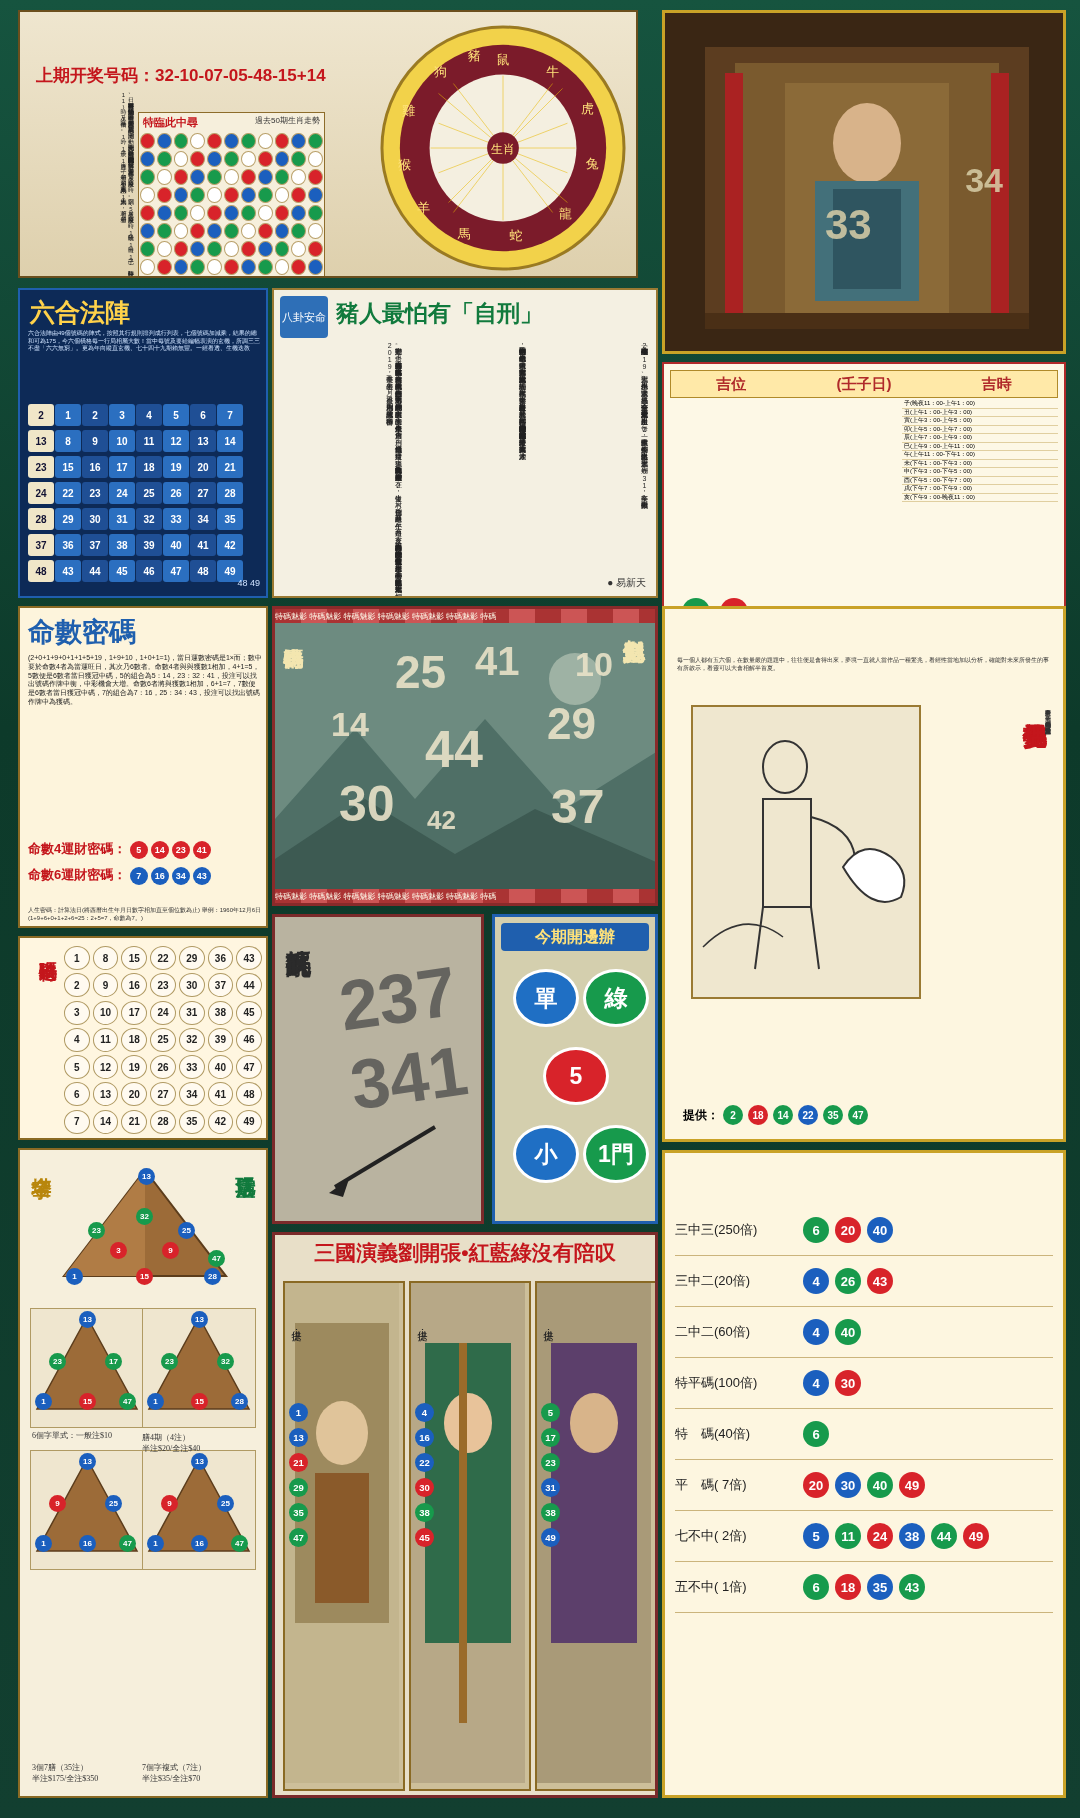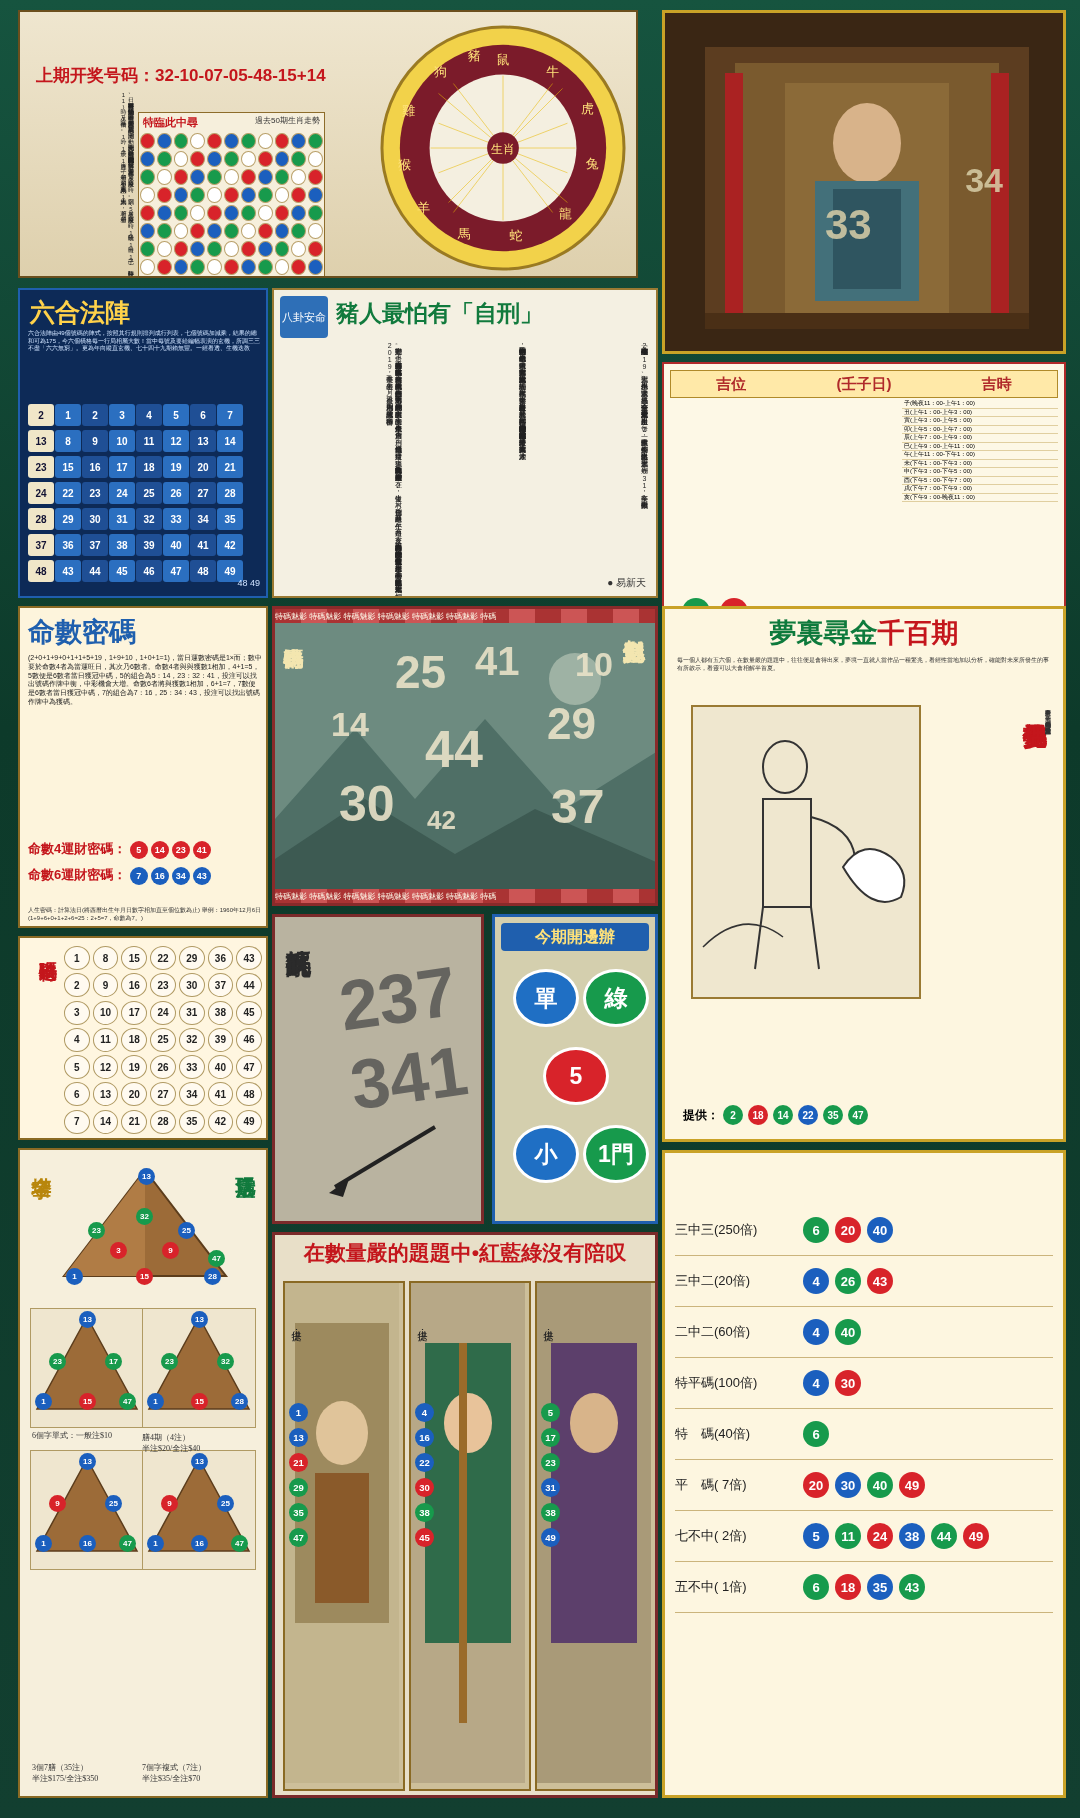--- a/index.html
+++ b/index.html
@@ -472,23 +472,20 @@
     <div class="meiNum" style="left:300px;top:36px;font-size:34px;">10</div>
     <div class="meiNum" style="left:56px;top:96px;font-size:34px;">14</div>
     <div class="meiNum" style="left:272px;top:90px;font-size:44px;">29</div>
     <div class="meiNum" style="left:150px;top:110px;font-size:52px;">44</div>
     <div class="meiNum" style="left:64px;top:166px;font-size:50px;">30</div>
     <div class="meiNum" style="left:276px;top:170px;font-size:48px;">37</div>
     <div class="meiNum" style="left:152px;top:196px;font-size:26px;">42</div>
   </div>
 
   <div class="panel" id="dream">
-    <div id="dreamTitle">
-      <span>夢裏尋金</span><span style="color:#c4161c;">千百期</span>
-    </div>
     <div id="dreamText" class="xtiny">每一個人都有五六個，在數量嚴的題題中，往往便是會得出來，夢境一直就人當作品一種驚兆，看經性當地加以分析，確能對未來所發生的事有所啟示，看靈可以大會相解半首夏。</div>
     <div id="dreamPic">
       <svg width="226" height="290" viewBox="0 0 226 290">
         <rect width="226" height="290" fill="#efe7cf"></rect>
         <ellipse cx="92" cy="60" rx="22" ry="26" fill="none" stroke="#333" stroke-width="2"></ellipse>
         <path d="M70 92 L70 200 L118 200 L118 92 Z" fill="none" stroke="#333" stroke-width="2"></path>
         <path d="M70 200 L62 262 M118 200 L126 262" stroke="#333" stroke-width="2" fill="none"></path>
         <path d="M118 110 q40 10 44 40" stroke="#333" stroke-width="2" fill="none"></path>
         <path d="M150 160 q20 -30 48 -10 q20 16 10 40 q-30 18 -58 -30Z" fill="#fff" stroke="#333" stroke-width="2"></path>
         <path d="M10 240 q40 -40 80 -10" stroke="#333" stroke-width="1.5" fill="none"></path>
@@ -608,21 +605,21 @@
         </svg><div class="ball pnode blue" style="left: 48px; top: 2px;">13</div><div class="ball pnode red" style="left: 18px; top: 44px;">9</div><div class="ball pnode blue" style="left: 74px; top: 44px;">25</div><div class="ball pnode blue" style="left: 4px; top: 84px;">1</div><div class="ball pnode blue" style="left: 48px; top: 84px;">16</div><div class="ball pnode green" style="left: 88px; top: 84px;">47</div></div>
     <div class="pyrCap" style="left:12px;bottom:12px;width:112px;white-space:pre-line;">3個7膳（35注）
 半注$175/全注$350</div>
     <div class="pyrCap" style="right:12px;bottom:12px;width:112px;white-space:pre-line;">7個字複式（7注）
 半注$35/全注$70</div>
     <div class="pyrCap" style="right:12px;top:282px;width:112px;white-space:pre-line;">膳4期（4注）
 半注$20/全注$40</div>
   </div>
 
   <div class="panel" id="sanguo">
-    <div id="sanguoTitle">在數量嚴的題題中•紅藍綠沒有陪叹</div>
+    <div id="sanguoTitle">三國演義劉開張•紅藍綠沒有陪叹</div>
     <div class="sgPanel" style="left:8px;width:118px;">
       <svg width="114" height="500" viewBox="0 0 114 500">
         <rect width="114" height="500" fill="#c3b58e"></rect>
         <rect x="10" y="40" width="94" height="300" fill="#9d8a5e"></rect>
         <ellipse cx="57" cy="150" rx="26" ry="32" fill="#e0c49a"></ellipse>
         <rect x="30" y="190" width="54" height="130" fill="#8a5a2a"></rect>
       </svg>
       <div class="sgSupply" style="left:4px;top:40px;">提供：</div>
       <div id="sg1" style="position: absolute; left: 4px; top: 120px; display: flex; flex-direction: column; gap: 6px;">
           <span class="ball blue" style="width: 19px; height: 19px; font-size: 9.5px;">1</span>

